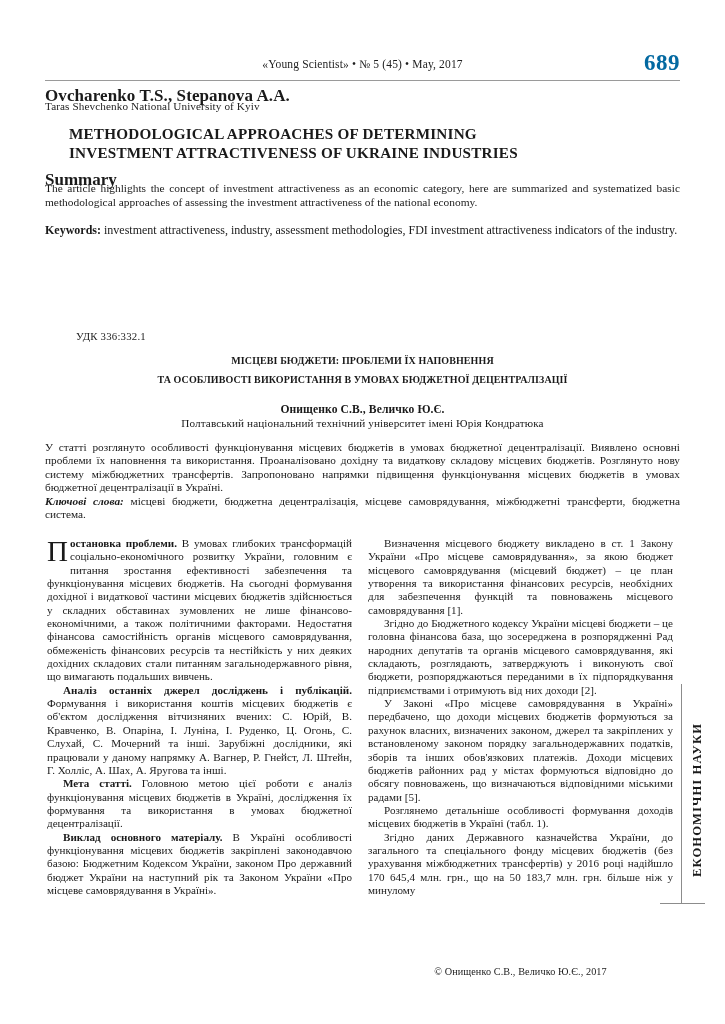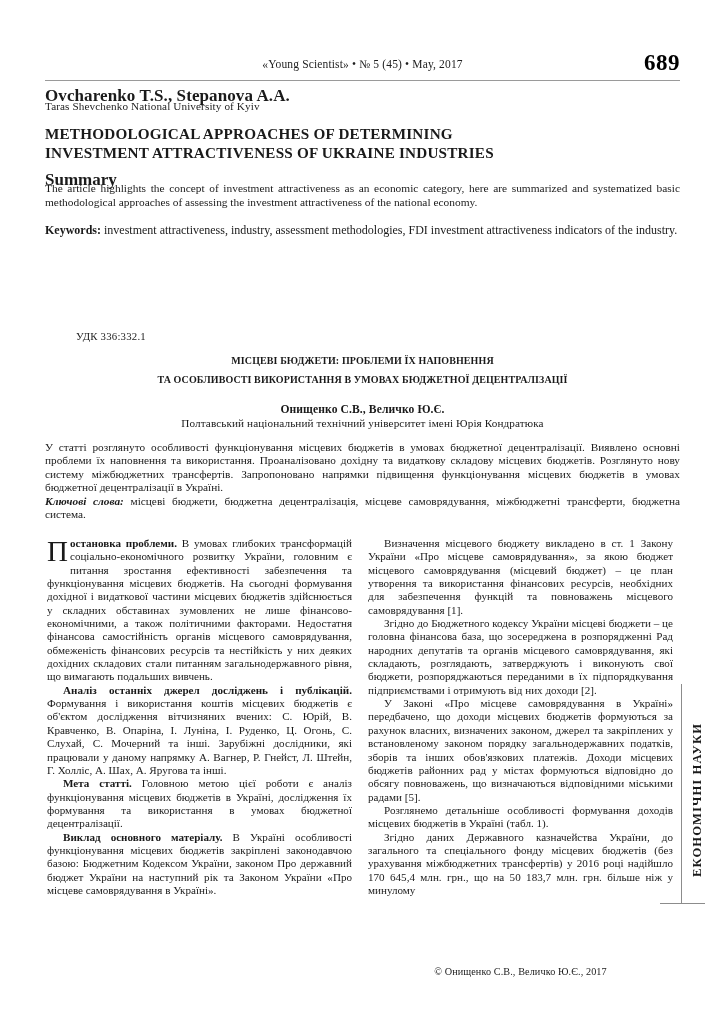--- a/index.html
+++ b/index.html
@@ -41,21 +41,21 @@
     letter-spacing: 0.15px;
     color: #1d1d1d;
     white-space: nowrap;
   }
   .runhead-pageno {
     position: absolute;
     right: 0;
     top: -8px;
     font-size: 23px;
     font-weight: bold;
-    color: #000000;
+    color: #0369a1;
     letter-spacing: 0.5px;
   }
   .runhead-rule {
     position: absolute;
     left: 0;
     right: 0;
     top: 22px;
     height: 1px;
     background: #9a9a9a;
   }
@@ -82,21 +82,21 @@
   .en-title {
     position: absolute;
     left: 45px;
     top: 125px;
     width: 640px;
     font-size: 15.2px;
     font-weight: bold;
     line-height: 18.5px;
     letter-spacing: 0.2px;
   }
-  .en-title div { white-space: nowrap; }
+  .en-title div { white-space: nowrap; margin-left: 24px; }
 
   
   .en-summary-head {
     position: absolute;
     left: 45px;
     top: 170px;
     font-size: 17px;
     font-weight: bold;
   }
   .en-summary-body {

